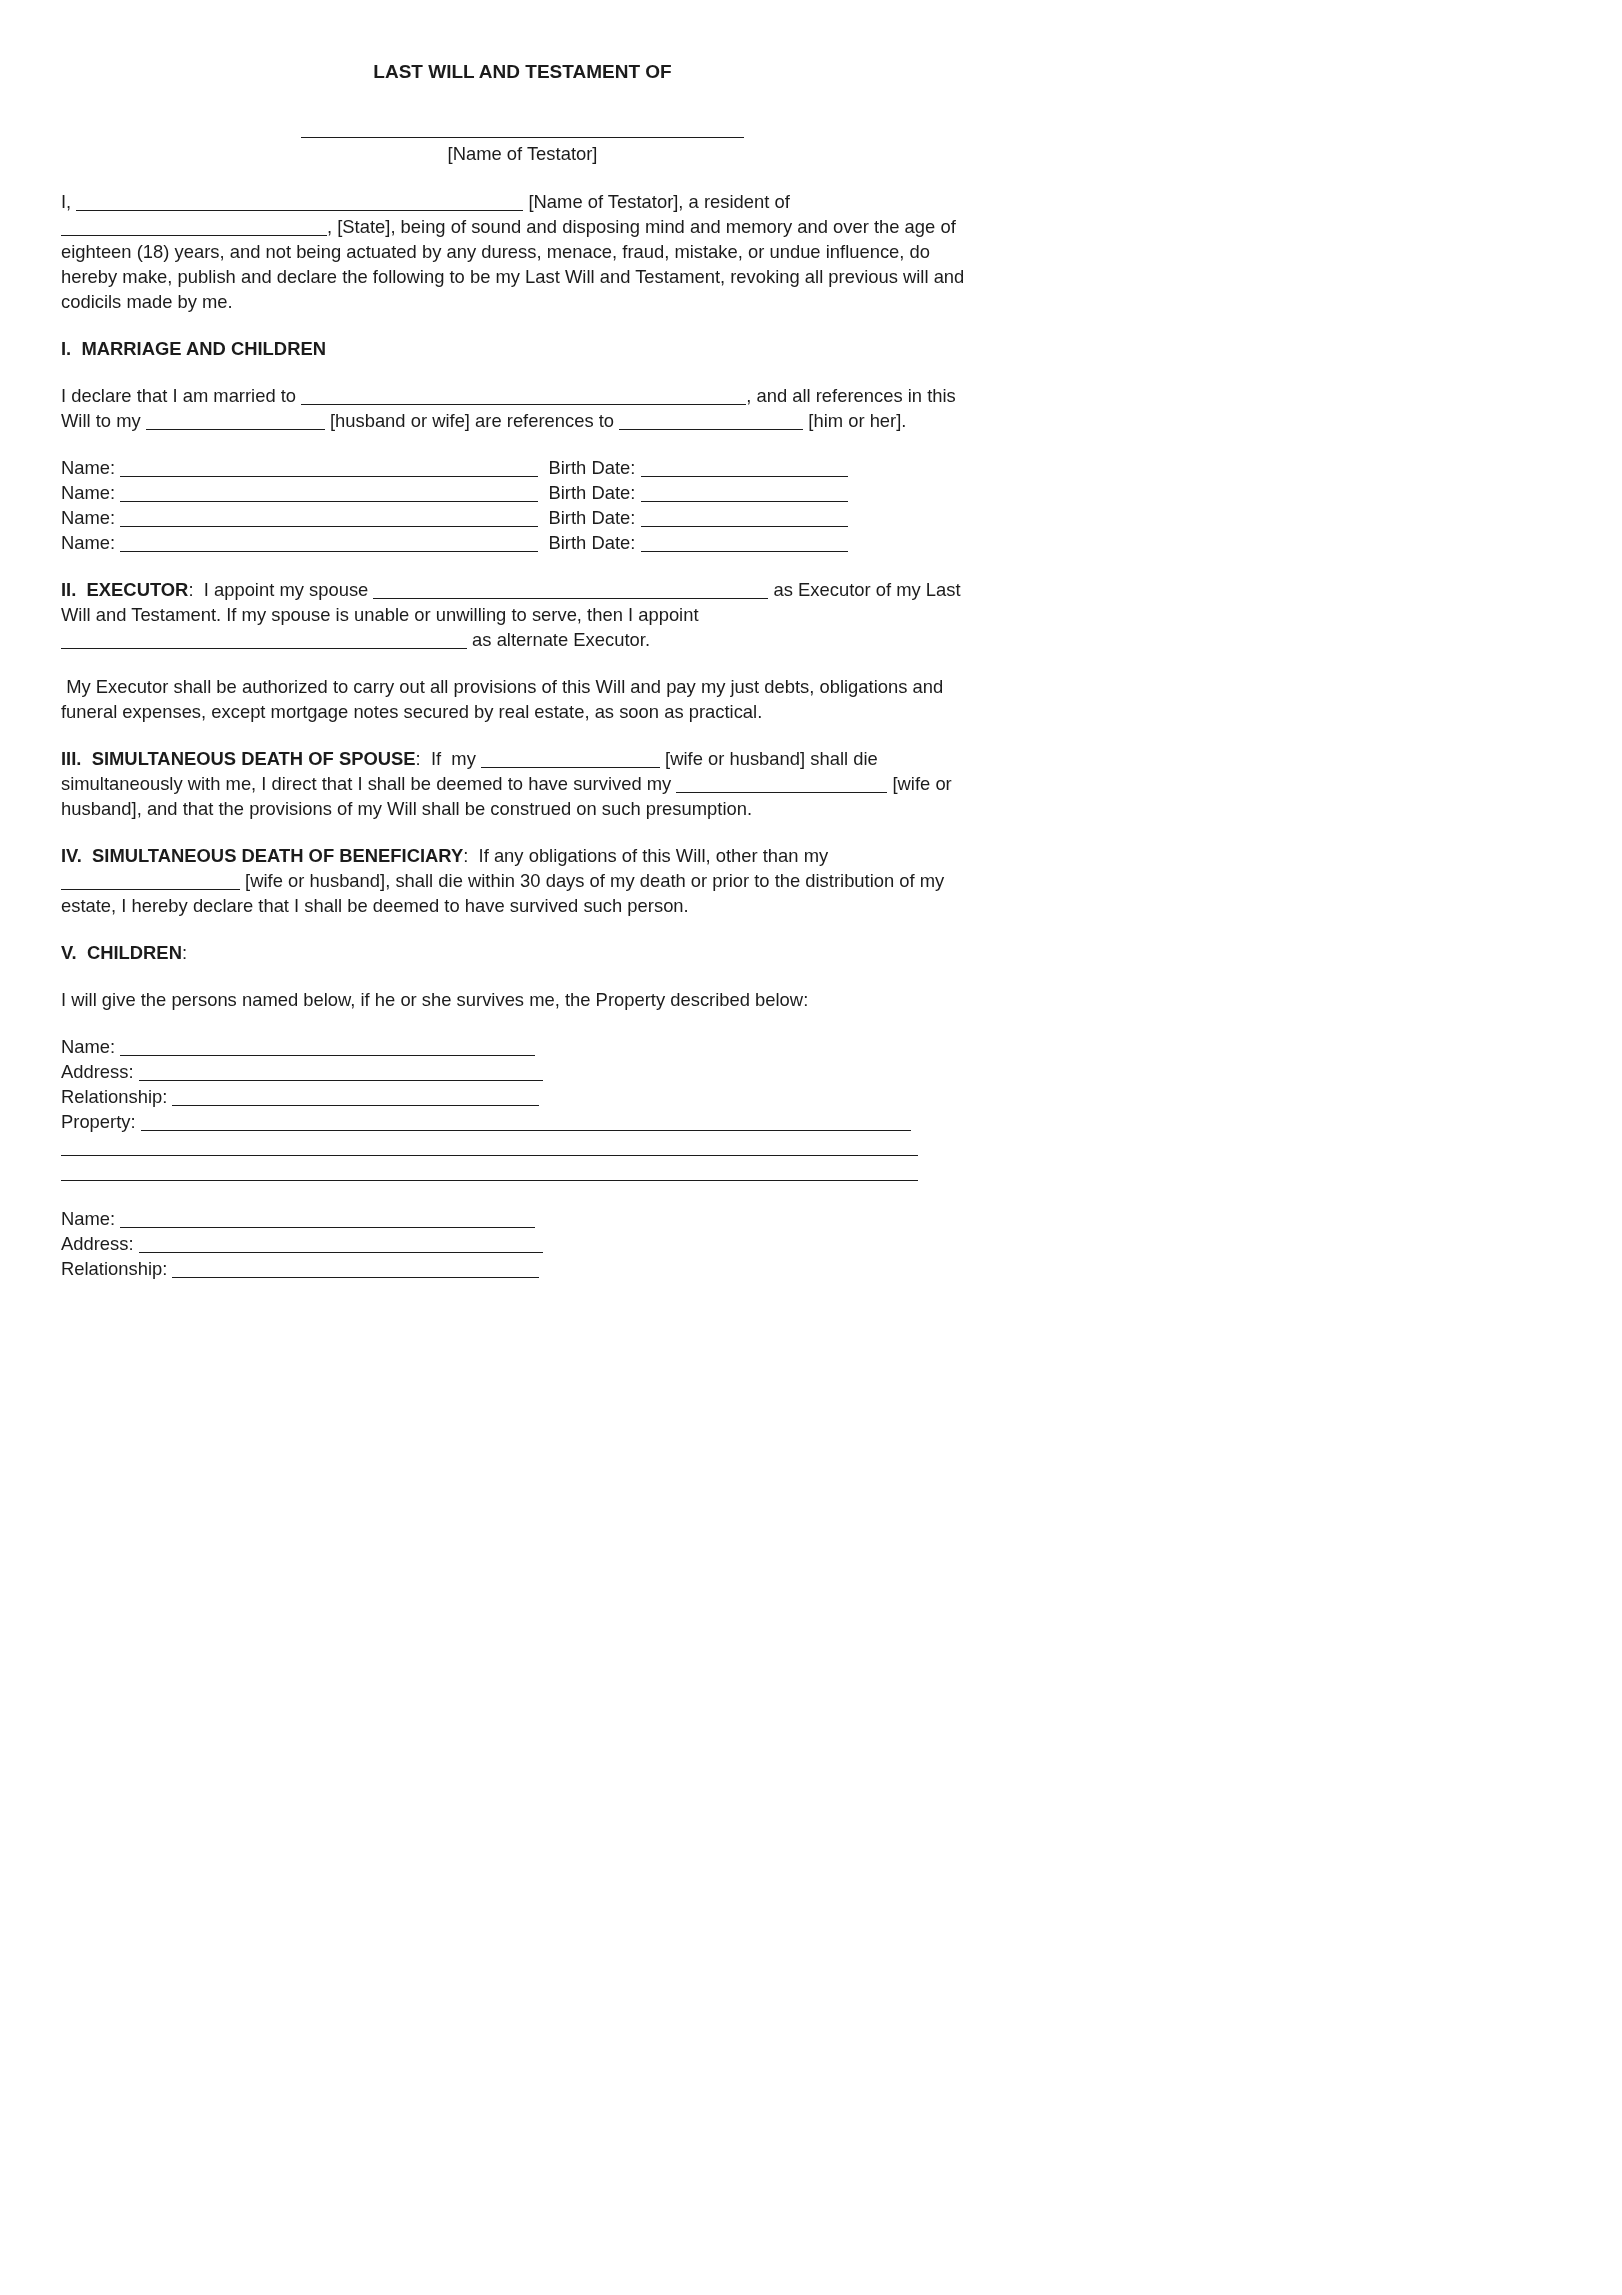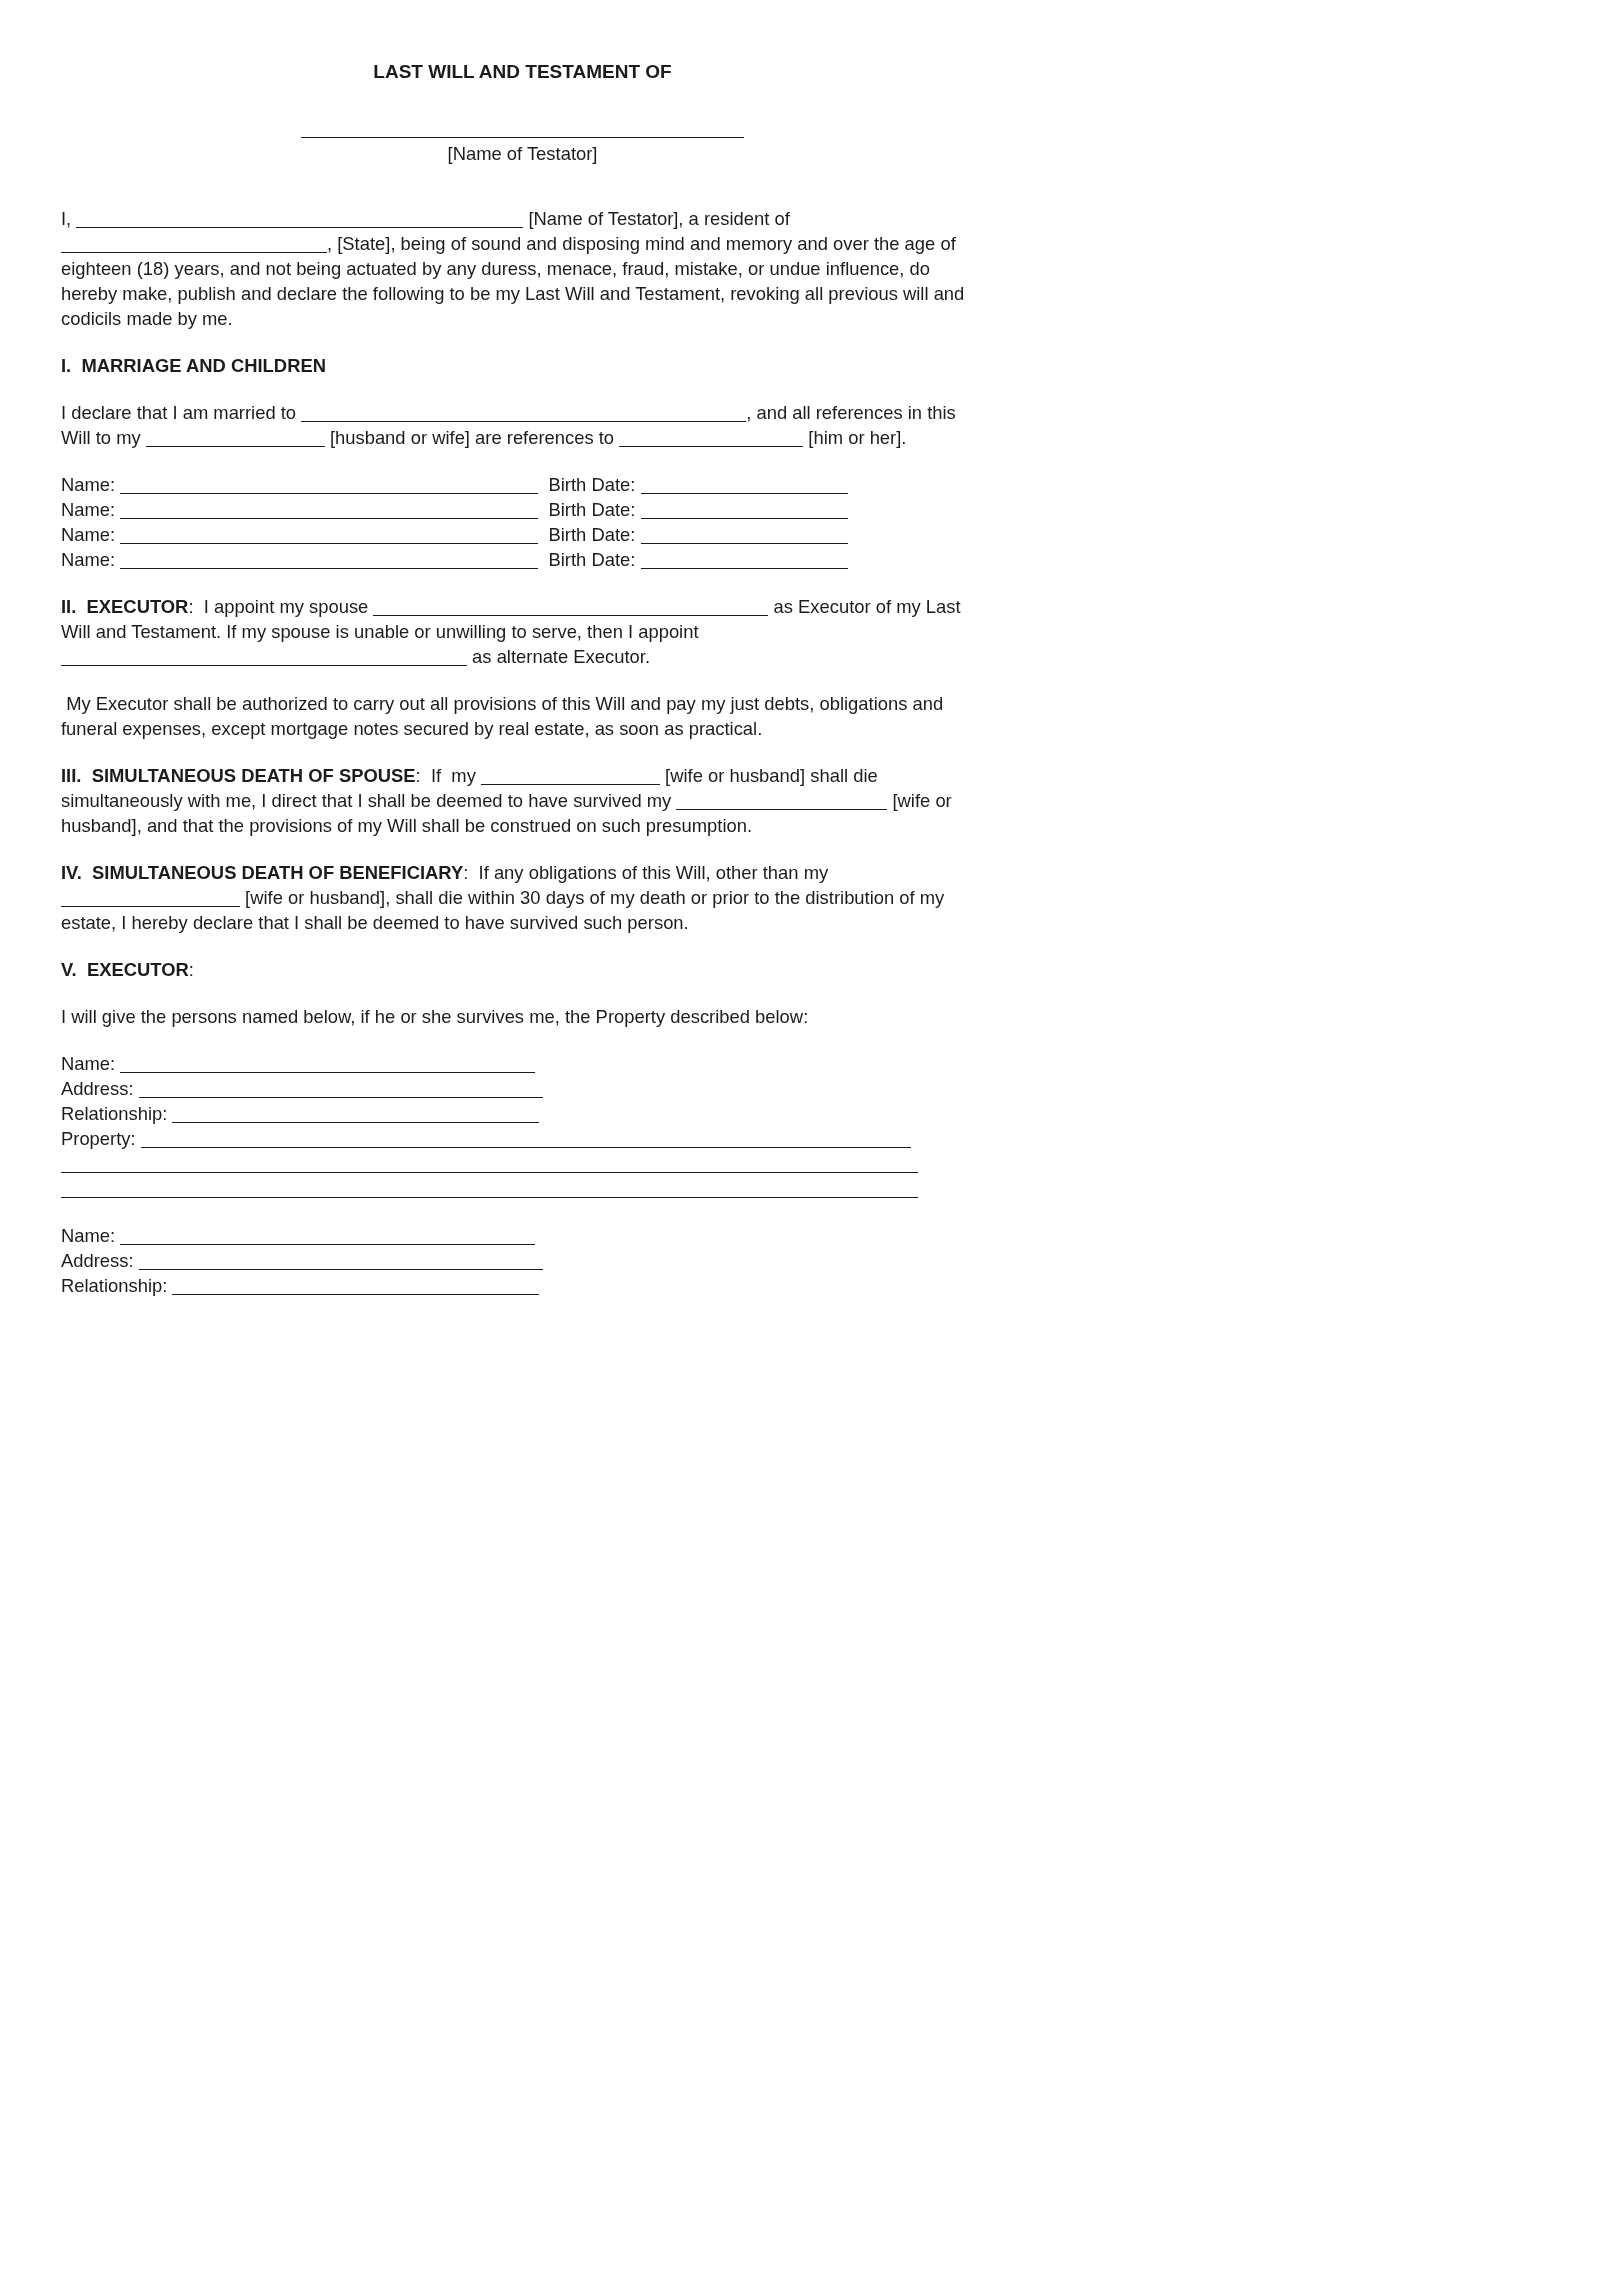--- a/index.html
+++ b/index.html
@@ -27,21 +27,21 @@
   .b { font-weight: 700; }
   .title {
     font-weight: 700;
     font-size: 19px;
     text-align: center;
     margin-bottom: 32px;
   }
   .center-row { text-align: center; }
   .caption {
     text-align: center;
-    margin-bottom: 40px;
+    margin-bottom: 23px;
   }
   .para {
     margin: 0 0 22px 0;
     white-space: pre-wrap;
   }
   .para:last-child { margin-bottom: 0; }
   .line { white-space: pre-wrap; }
   .blank {
     display: inline-block;
     height: 13.8px;
@@ -65,21 +65,21 @@
 
     <div id="blocks">
         <div class="para"><span>I, </span><span class="blank" style="width: 447px;"></span><span> [Name of Testator], a resident of </span><span class="blank" style="width: 266px;"></span><span>, [State], being of sound and disposing mind and memory and over the age of eighteen (18) years, and not being actuated by any duress, menace, fraud, mistake, or undue influence, do hereby make, publish and declare the following to be my Last Will and Testament, revoking all previous will and codicils made by me.</span></div>
         <div class="para"><span class="b">I.  MARRIAGE AND CHILDREN</span></div>
         <div class="para"><span>I declare that I am married to </span><span class="blank" style="width: 445px;"></span><span>, and all references in this Will to my </span><span class="blank" style="width: 179px;"></span><span> [husband or wife] are references to </span><span class="blank" style="width: 184px;"></span><span> [him or her].</span></div>
         <div class="para"><div class="line"><span>Name: </span><span class="blank" style="width: 418px;"></span><span>  Birth Date: </span><span class="blank" style="width: 207px;"></span></div><div class="line"><span>Name: </span><span class="blank" style="width: 418px;"></span><span>  Birth Date: </span><span class="blank" style="width: 207px;"></span></div><div class="line"><span>Name: </span><span class="blank" style="width: 418px;"></span><span>  Birth Date: </span><span class="blank" style="width: 207px;"></span></div><div class="line"><span>Name: </span><span class="blank" style="width: 418px;"></span><span>  Birth Date: </span><span class="blank" style="width: 207px;"></span></div></div>
         <div class="para"><span class="b">II.  EXECUTOR</span><span>:  I appoint my spouse </span><span class="blank" style="width: 395px;"></span><span> as Executor of my Last Will and Testament. If my spouse is unable or unwilling to serve, then I appoint </span><span class="blank" style="width: 406px;"></span><span> as alternate Executor.</span></div>
         <div class="para"><span> My Executor shall be authorized to carry out all provisions of this Will and pay my just debts, obligations and funeral expenses, except mortgage notes secured by real estate, as soon as practical.</span></div>
         <div class="para"><span class="b">III.  SIMULTANEOUS DEATH OF SPOUSE</span><span>:  If  my </span><span class="blank" style="width: 179px;"></span><span> [wife or husband] shall die simultaneously with me, I direct that I shall be deemed to have survived my </span><span class="blank" style="width: 211px;"></span><span> [wife or husband], and that the provisions of my Will shall be construed on such presumption.</span></div>
         <div class="para"><span class="b">IV.  SIMULTANEOUS DEATH OF BENEFICIARY</span><span>:  If any obligations of this Will, other than my </span><span class="blank" style="width: 179px;"></span><span> [wife or husband], shall die within 30 days of my death or prior to the distribution of my estate, I hereby declare that I shall be deemed to have survived such person.</span></div>
-        <div class="para"><span class="b">V.  EXECUTOR</span><span>:</span></div>
+        <div class="para"><span class="b">V.  CHILDREN</span><span>:</span></div>
         <div class="para"><span>I will give the persons named below, if he or she survives me, the Property described below:</span></div>
         <div class="para"><div class="line"><span>Name: </span><span class="blank" style="width: 415px;"></span></div><div class="line"><span>Address: </span><span class="blank" style="width: 404px;"></span></div><div class="line"><span>Relationship: </span><span class="blank" style="width: 367px;"></span></div><div class="line"><span>Property: </span><span class="blank" style="width: 770px;"></span></div><div class="line"><span class="blank" style="width: 857px;"></span></div><div class="line"><span class="blank" style="width: 857px;"></span></div></div>
         <div class="para"><div class="line"><span>Name: </span><span class="blank" style="width: 415px;"></span></div><div class="line"><span>Address: </span><span class="blank" style="width: 404px;"></span></div><div class="line"><span>Relationship: </span><span class="blank" style="width: 367px;"></span></div></div>
       </div>
 
   </div>
 </div>
 
 
 </body></html>

